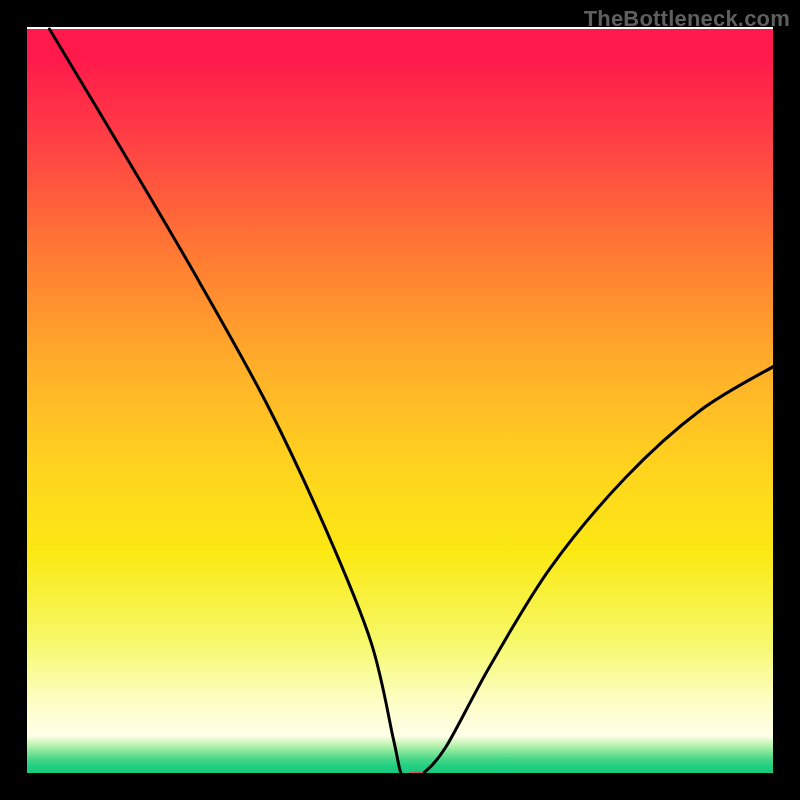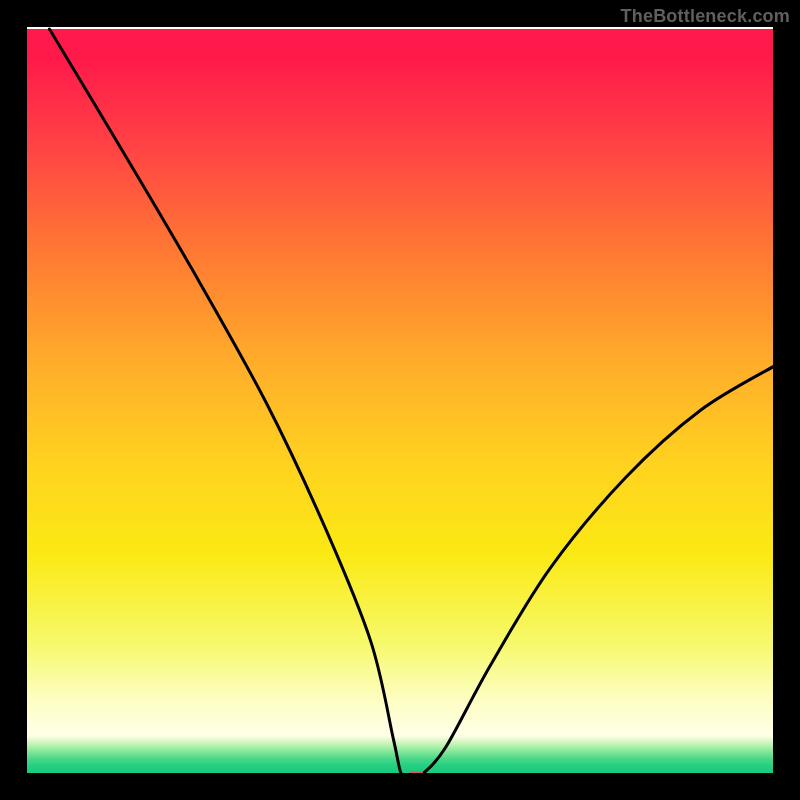--- a/index.html
+++ b/index.html
@@ -16,21 +16,21 @@
     position: relative;
   }
   svg {
     display: block;
   }
   .watermark {
     position: absolute;
     top: 6px;
     right: 10px;
     font-family: Arial, Helvetica, sans-serif;
-    font-size: 18px;
+    font-size: 22px;
     font-weight: 600;
     color: #5f5f5f;
     letter-spacing: 0.2px;
   }
 </style>
 </head>
 <body>
 
 <div class="chart-container">
   <svg id="chart-svg" width="800" height="800" viewBox="0 0 800 800">

